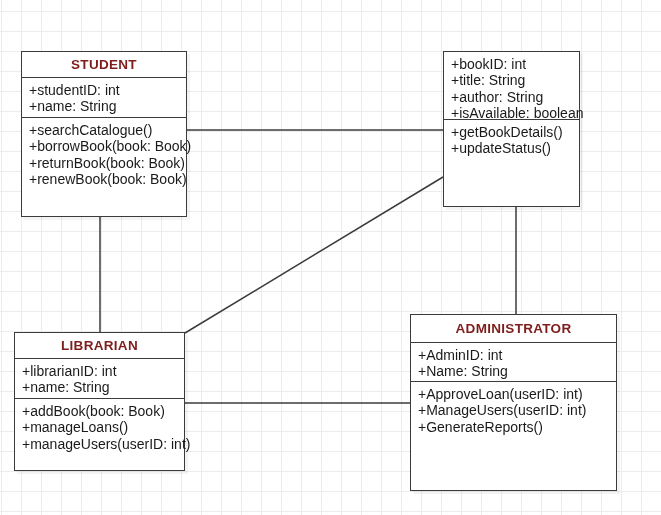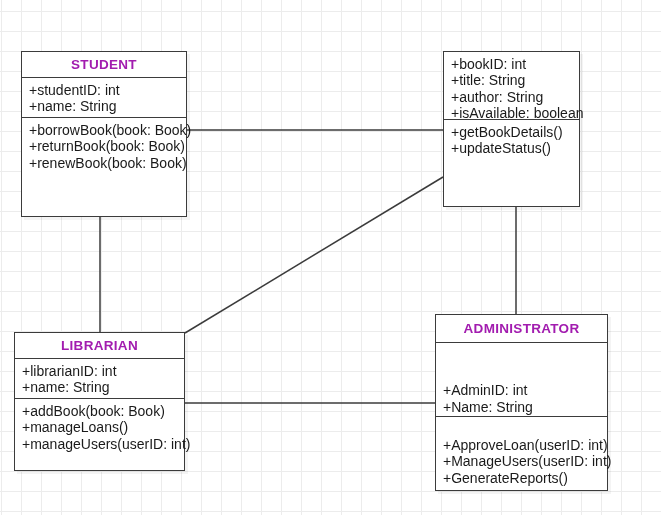--- a/index.html
+++ b/index.html
@@ -39,21 +39,21 @@
     border: 1.6px solid #3b3b3b;
     box-shadow: 3px 3px 0 rgba(0,0,0,0.045);
     display: flex;
     flex-direction: column;
   }
   .class-title {
     box-sizing: border-box;
     text-align: center;
     font-weight: bold;
     font-size: 13.5px;
-    color: #a21caf;
+    color: #7f1d1d;
     letter-spacing: 0.3px;
     border-bottom: 1.6px solid #3b3b3b;
     display: flex;
     align-items: center;
     justify-content: center;
   }
   .class-section {
     box-sizing: border-box;
     padding: 4px 7px 4px 7px;
   }
@@ -73,23 +73,23 @@
   #class-student .class-attributes { height: 40px; }
 
   #class-book         { left: 443px; top: 51px;  width: 137px; height: 156px; }
   #class-book .class-title { height: 26px; }
   #class-book .class-attributes { height: 68px; }
 
   #class-librarian    { left: 14px;  top: 332px; width: 171px; height: 139px; }
   #class-librarian .class-title { height: 26px; }
   #class-librarian .class-attributes { height: 40px; }
 
-  #class-administrator{ left: 435px; top: 314px; width: 173px; height: 177px; justify-content: space-between; }
+  #class-administrator{ left: 410px; top: 314px; width: 207px; height: 177px; }
   #class-administrator .class-title { height: 28px; }
-  #class-administrator .class-attributes { height: 39px; margin-top: 20px; }
+  #class-administrator .class-attributes { height: 39px; }
 </style>
 </head>
 <body>
 
 <div id="canvas">
 
   <svg class="edges" width="661" height="515" viewBox="0 0 661 515">
     <line x1="187" y1="130" x2="443" y2="130" stroke="#3b3b3b" stroke-width="1.5"></line>
     <line x1="100" y1="217" x2="100" y2="332" stroke="#3b3b3b" stroke-width="1.5"></line>
     <line x1="443" y1="177" x2="185" y2="333" stroke="#3b3b3b" stroke-width="1.5"></line>
@@ -97,20 +97,21 @@
     <line x1="185" y1="403" x2="435" y2="403" stroke="#3b3b3b" stroke-width="1.5"></line>
   </svg>
 
   <div class="uml-class" id="class-student">
     <div class="class-title">STUDENT</div>
     <div class="class-section class-attributes">
       <div class="member">+studentID: int</div>
       <div class="member">+name: String</div>
     </div>
     <div class="class-section class-methods">
+      <div class="member">+searchCatalogue()</div>
       <div class="member">+borrowBook(book: Book)</div>
       <div class="member">+returnBook(book: Book)</div>
       <div class="member">+renewBook(book: Book)</div>
     </div>
   </div>
 
   <div class="uml-class" id="class-book">
     <div class="class-section class-attributes">
       <div class="member">+bookID: int</div>
       <div class="member">+title: String</div>

